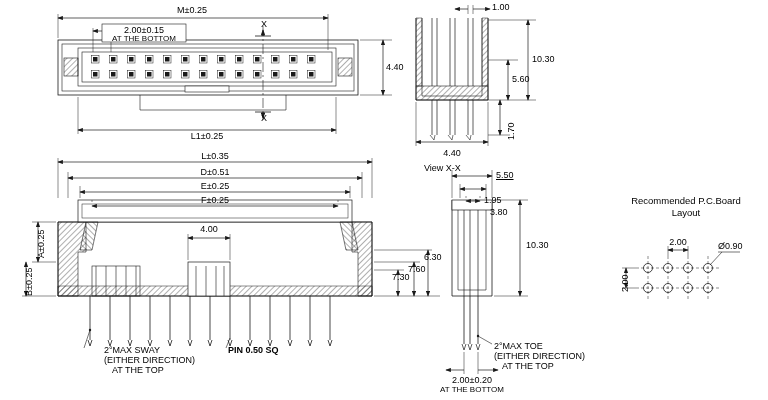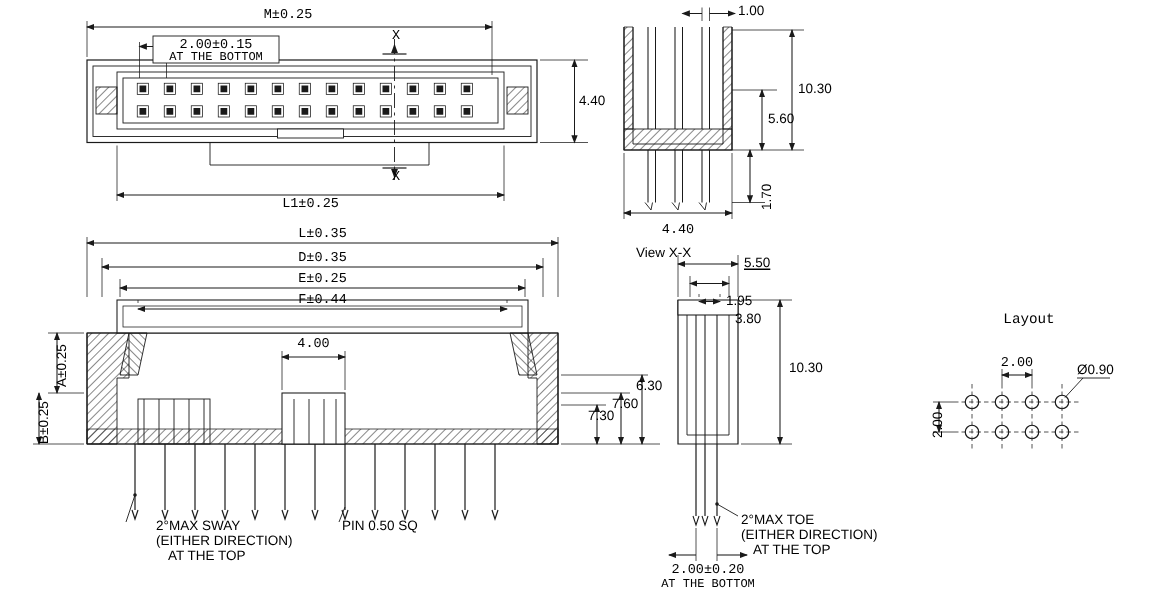--- a/index.html
+++ b/index.html
@@ -1,21 +1,21 @@
 <!DOCTYPE html>
 <html><head>
 <meta charset="utf-8">
 <style>
   html,body{margin:0;padding:0;background:#ffffff;}
   body{width:768px;height:400px;position:relative;overflow:hidden;
        font-family:"Liberation Sans", sans-serif;color:#000;}
   .root{position:absolute;left:0;top:0;width:768px;height:400px;}
   svg{position:absolute;left:0;top:0;}
   .lbl{position:absolute;font-size:9px;line-height:10px;white-space:nowrap;color:#000;}
-  .lbl.c{text-align:center;font-family:Liberation Mono, monospace;}
+  .lbl.c{text-align:center;}
   .rot{transform-origin:0 0;}
   .small{font-size:8px;}
   .big{font-size:9.5px;}
 </style>
 </head>
 <body>
 
 <div class="root">
 
 <svg width="768" height="400" viewBox="0 0 768 400">
@@ -359,43 +359,44 @@
 <div class="lbl c" style="left:167px;top:131px;width:80px;">L1±0.25</div>
 
 <div class="lbl" style="left:492px;top:2px;">1.00</div>
 <div class="lbl" style="left:532px;top:54px;">10.30</div>
 <div class="lbl" style="left:512px;top:74px;">5.60</div>
 <div class="lbl rot" style="left:506px;top:140px;transform:rotate(-90deg);">1.70</div>
 <div class="lbl c" style="left:432px;top:148px;width:40px;">4.40</div>
 <div class="lbl" style="left:424px;top:163px;">View  X-X</div>
 
 <div class="lbl c" style="left:175px;top:151px;width:80px;">L±0.35</div>
-<div class="lbl c" style="left:175px;top:167px;width:80px;">D±0.35</div>
+<div class="lbl c" style="left:175px;top:167px;width:80px;">D±0.51</div>
 <div class="lbl c" style="left:175px;top:181px;width:80px;">E±0.25</div>
-<div class="lbl c" style="left:175px;top:195px;width:80px;">F±0.44</div>
+<div class="lbl c" style="left:175px;top:195px;width:80px;">F±0.25</div>
 <div class="lbl rot" style="left:36px;top:258px;transform:rotate(-90deg);">A±0.25</div>
 <div class="lbl rot" style="left:24px;top:296px;transform:rotate(-90deg);">B±0.25</div>
 <div class="lbl c" style="left:189px;top:224px;width:40px;">4.00</div>
 <div class="lbl" style="left:392px;top:272px;">7.30</div>
 <div class="lbl" style="left:408px;top:264px;">7.60</div>
 <div class="lbl" style="left:424px;top:252px;">6.30</div>
 
 <div class="lbl" style="left:104px;top:345px;">2°MAX SWAY</div>
 <div class="lbl" style="left:104px;top:355px;">(EITHER  DIRECTION)</div>
 <div class="lbl" style="left:112px;top:365px;">AT THE TOP</div>
-<div class="lbl" style="left:228px;top:345px;">PIN  0.50  SQ</div>
+<div class="lbl" style="left:228px;top:345px;font-weight:bold;">PIN  0.50  SQ</div>
 
 <div class="lbl" style="left:496px;top:170px;text-decoration:underline;">5.50</div>
 <div class="lbl" style="left:490px;top:183px;margin-top:24px;">3.80</div>
 <div class="lbl" style="left:484px;top:195px;">1.95</div>
 <div class="lbl" style="left:526px;top:240px;">10.30</div>
 <div class="lbl c" style="left:432px;top:375px;width:80px;">2.00±0.20</div>
 <div class="lbl c small" style="left:432px;top:385px;width:80px;">AT THE BOTTOM</div>
 <div class="lbl" style="left:494px;top:341px;">2°MAX TOE</div>
 <div class="lbl" style="left:494px;top:351px;">(EITHER  DIRECTION)</div>
 <div class="lbl" style="left:502px;top:361px;">AT THE TOP</div>
 
+<div class="lbl c big" style="left:606px;top:196px;width:160px;">Recommended  P.C.Board</div>
 <div class="lbl c big" style="left:606px;top:208px;width:160px;">Layout</div>
 <div class="lbl rot" style="left:620px;top:292px;transform:rotate(-90deg);">2.00</div>
 <div class="lbl c" style="left:658px;top:237px;width:40px;">2.00</div>
 <div class="lbl" style="left:718px;top:241px;">Ø0.90</div>
 
 </div>
 
 </body></html>

